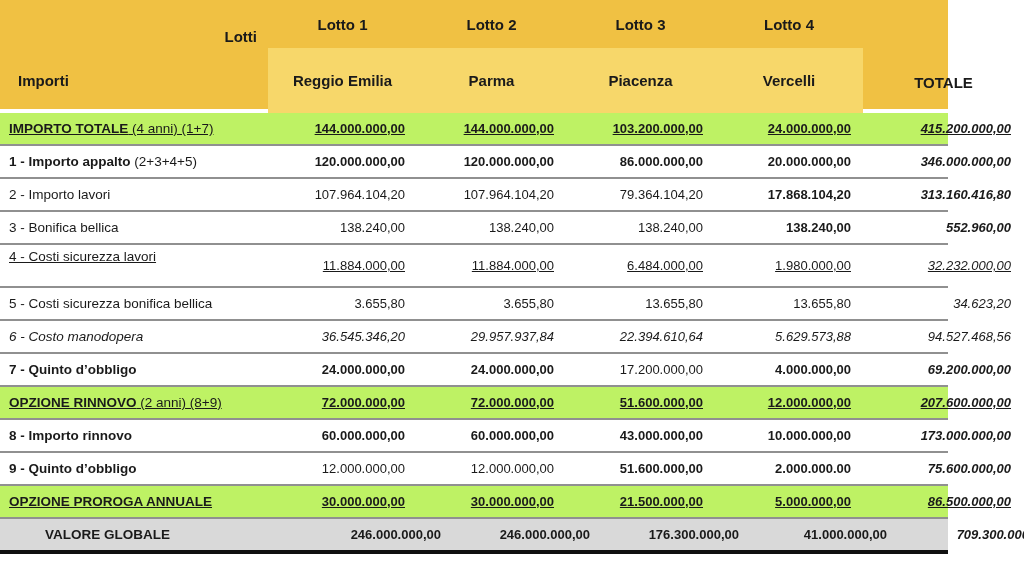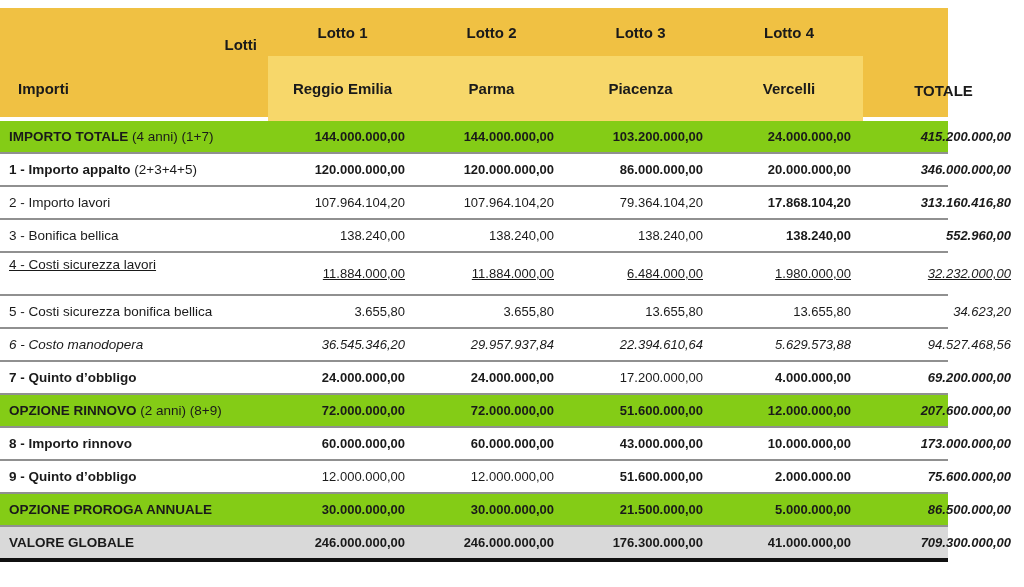--- a/index.html
+++ b/index.html
@@ -3,21 +3,21 @@
 <meta charset="utf-8">
 <style>
   * { margin:0; padding:0; box-sizing:border-box; }
   html,body { background:#ffffff; }
   body {
     width:1024px; height:587px;
     font-family:"Liberation Sans", sans-serif;
     color:#1a1a1a;
     overflow:hidden;
   }
-  .tbl { width:948px;margin-top:8px; }
+  .tbl { width:948px; }
 
   
   .header {
     display:grid;
     grid-template-columns:268px 149px 149px 149px 148px 161px;
     height:113px;
     background:#F0C143;
     border-bottom:4px solid #ffffff;
   }
   .hleft { position:relative; }
@@ -49,24 +49,24 @@
   }
 
   
   .row {
     display:grid;
     grid-template-columns:268px 149px 149px 149px 148px 161px;
     min-height:33px;
     border-bottom:2px solid #909090;
     background:#ffffff;
   }
-  .row.bg-light { background:#84cc16; }
+  .row.bg-light { background:#bef264;text-decoration:underline; }
   .row.bg-dark  { background:#D9D9D9; }
   .row.tall { min-height:43px;text-decoration:underline; }
-  .row.last { min-height:35px; border-bottom:4px solid #101010; }
+  .row.last { min-height:35px; border-bottom:4px solid #101010;padding-left:36px; }
 
   .cell { display:flex; align-items:center; font-size:13px; }
   .cell.label { padding-left:9px; padding-right:4px; font-size:13.5px; }
   .row.tall .cell.label { align-items:flex-start; padding-top:4px; }
   .cell.num { justify-content:flex-end; padding-right:12px; }
   .cell.total { justify-content:flex-end; padding-right:13px; font-style:italic; }
 
   .b { font-weight:bold; }
   .i { font-style:italic; }
   .lbl-suffix { white-space:pre; font-weight:normal; }

